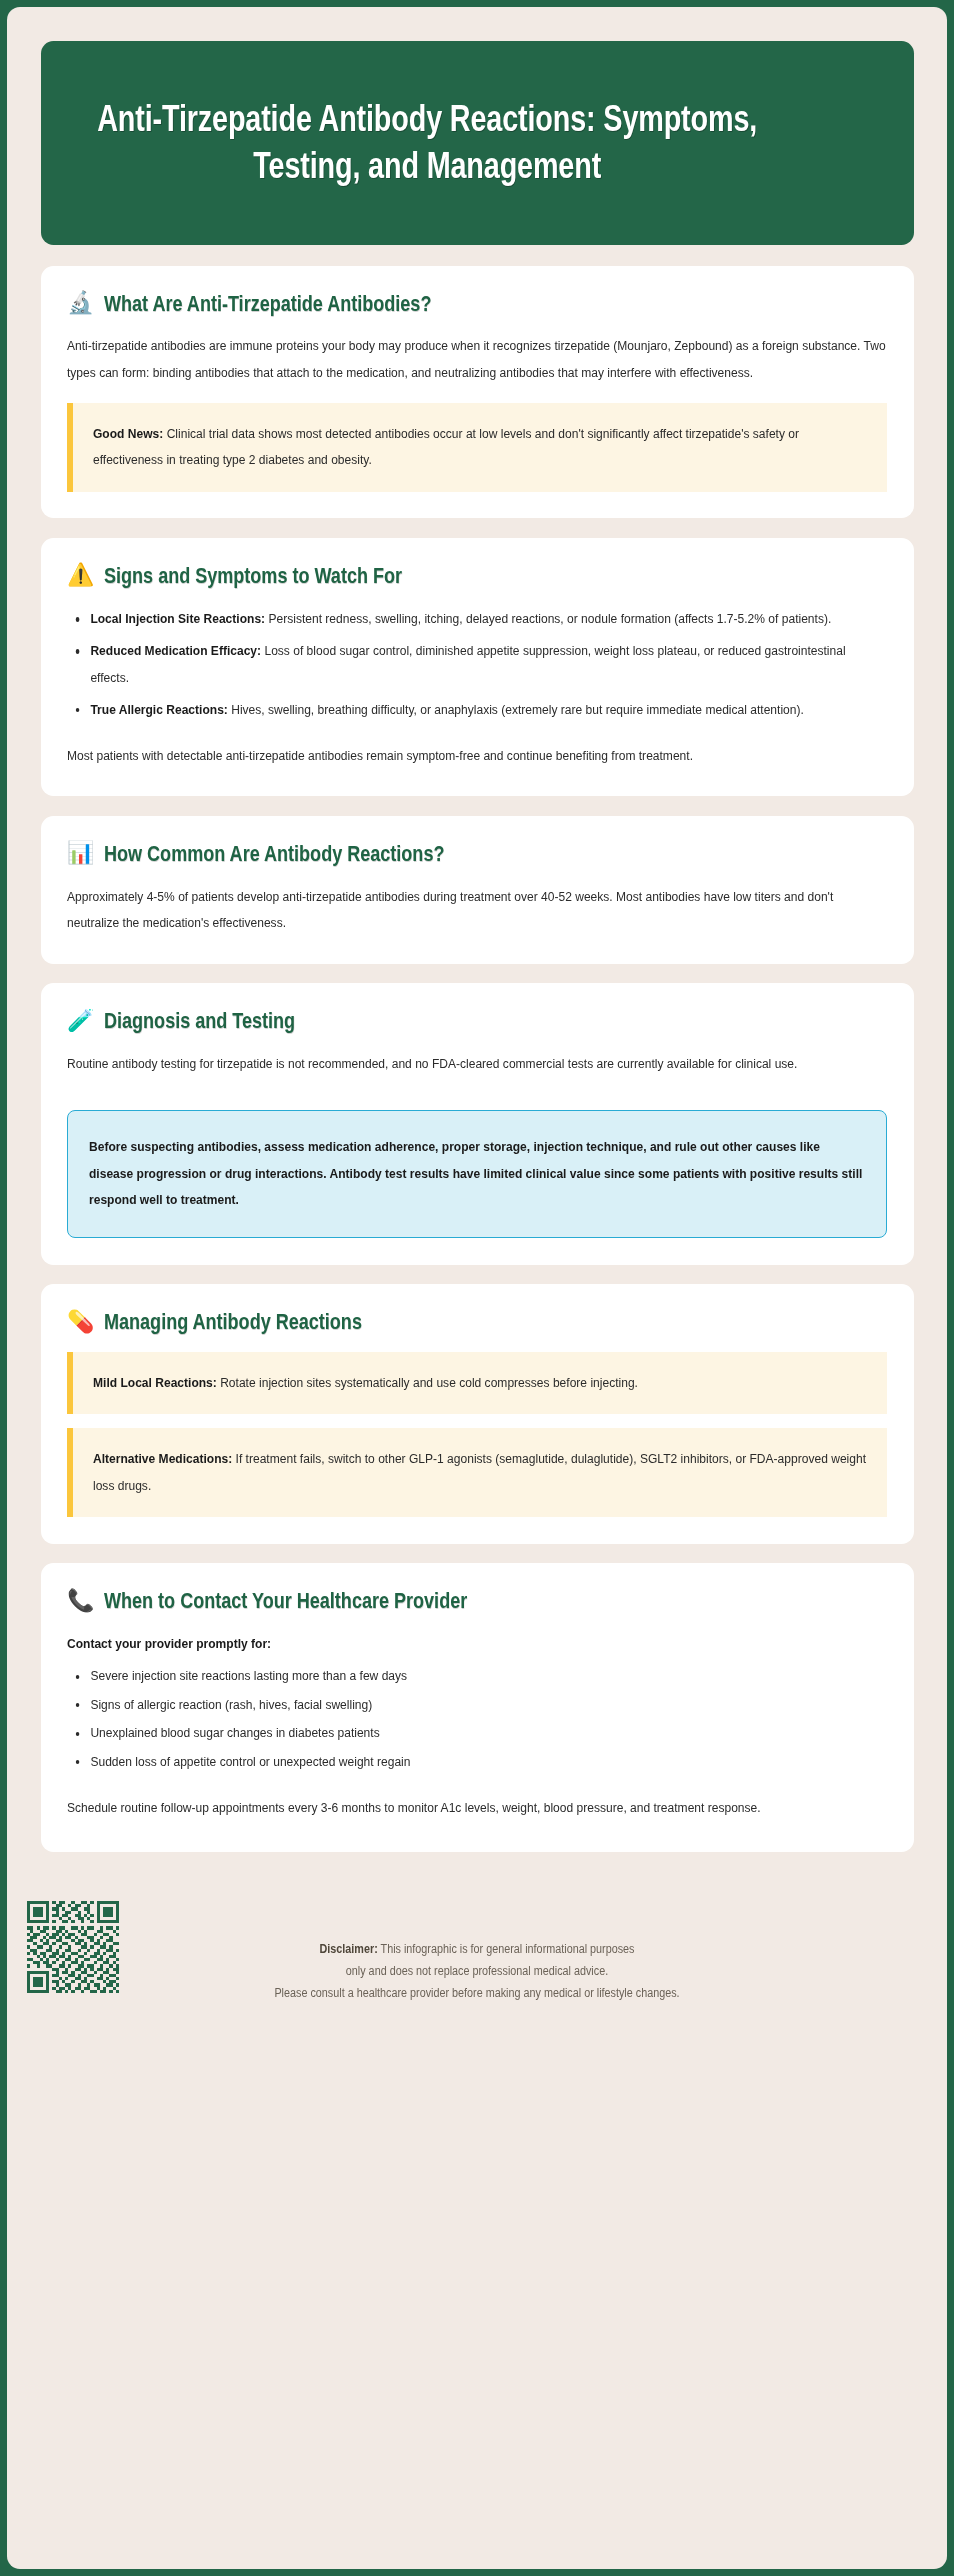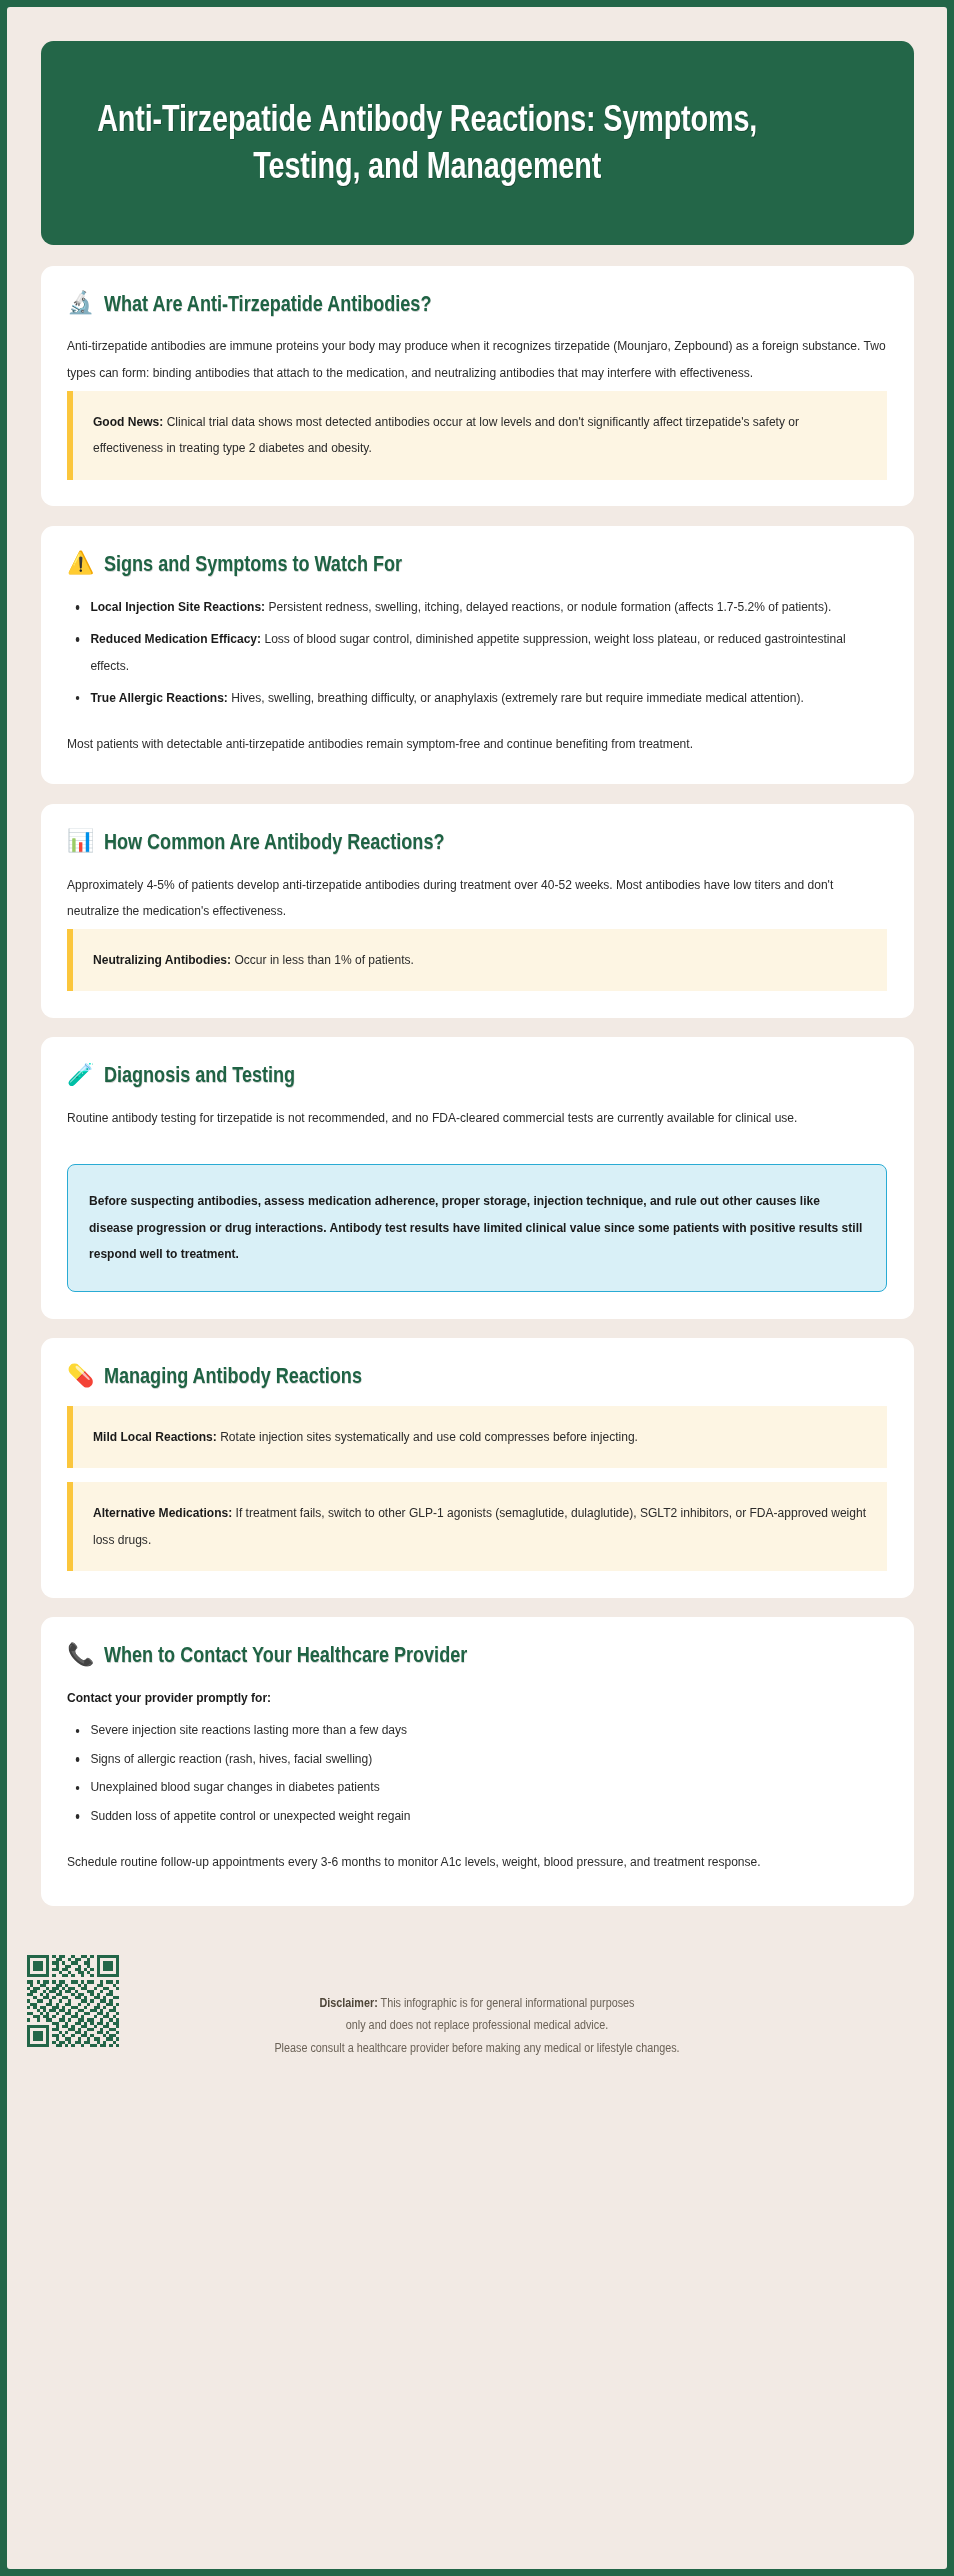--- a/index.html
+++ b/index.html
@@ -11,21 +11,21 @@
 
   body {
     font-family: "Liberation Sans", sans-serif;
     padding: 7px;
   }
 
   .page {
     width: 940px;
     min-height: 2562px;
     background: #F2EAE4;
-    border-radius: 3px;
+    border-radius: 13px;
     padding: 19.5px 19.5px 0 19.5px;
     position: relative;
     overflow: hidden;
   }
 
   
   .hero {
     background: #236648;
     border-radius: 12.4px;
     margin: 14px 14px 21px 14px;
@@ -120,21 +120,21 @@
     background: #2B2B2B;
   }
   ul.bullets.plain li { margin-bottom: 1.8px; }
   b, strong { font-weight: bold; color: #1A1A1A; }
 
   
   .callout-yellow {
     background: #FDF5E3;
     border-left: 6.2px solid #FBC63C;
     padding: 17.7px 19.5px 17.7px 19.5px;
-    margin-top: 4px;
+    margin-top: 16px;
   }
   .callout-yellow + .callout-yellow { margin-top: 14px; }
   .callout-yellow .body-text { margin: 0; }
 
   .callout-blue {
     background: #D9F0F7;
     border: 1.8px solid #29ABD4;
     border-radius: 8px;
     padding: 23px 21px;
     margin-top: 32px;
@@ -201,23 +201,20 @@
     </ul>
     <div class="body-text spaced-top">Most patients with detectable anti-tirzepatide antibodies remain symptom-free and continue benefiting from treatment.</div>
   </div>
 
   <div class="card">
     <div class="sec-head">
       <span class="sec-icon">📊</span>
       <span class="sec-title">How Common Are Antibody Reactions?</span>
     </div>
     <div class="body-text">Approximately 4-5% of patients develop anti-tirzepatide antibodies during treatment over 40-52 weeks. Most antibodies have low titers and don't neutralize the medication's effectiveness.</div>
-    <div class="callout-yellow">
-      <div class="body-text"><b>Neutralizing Antibodies:</b> <span>Occur in less than 1% of patients.</span></div>
-    </div>
   </div>
 
   <div class="card">
     <div class="sec-head">
       <span class="sec-icon">🧪</span>
       <span class="sec-title">Diagnosis and Testing</span>
     </div>
     <div class="body-text">Routine antibody testing for tirzepatide is not recommended, and no FDA-cleared commercial tests are currently available for clinical use.</div>
     <div class="callout-blue">
       <div class="body-text">Before suspecting antibodies, assess medication adherence, proper storage, injection technique, and rule out other causes like disease progression or drug interactions. Antibody test results have limited clinical value since some patients with positive results still respond well to treatment.</div>

